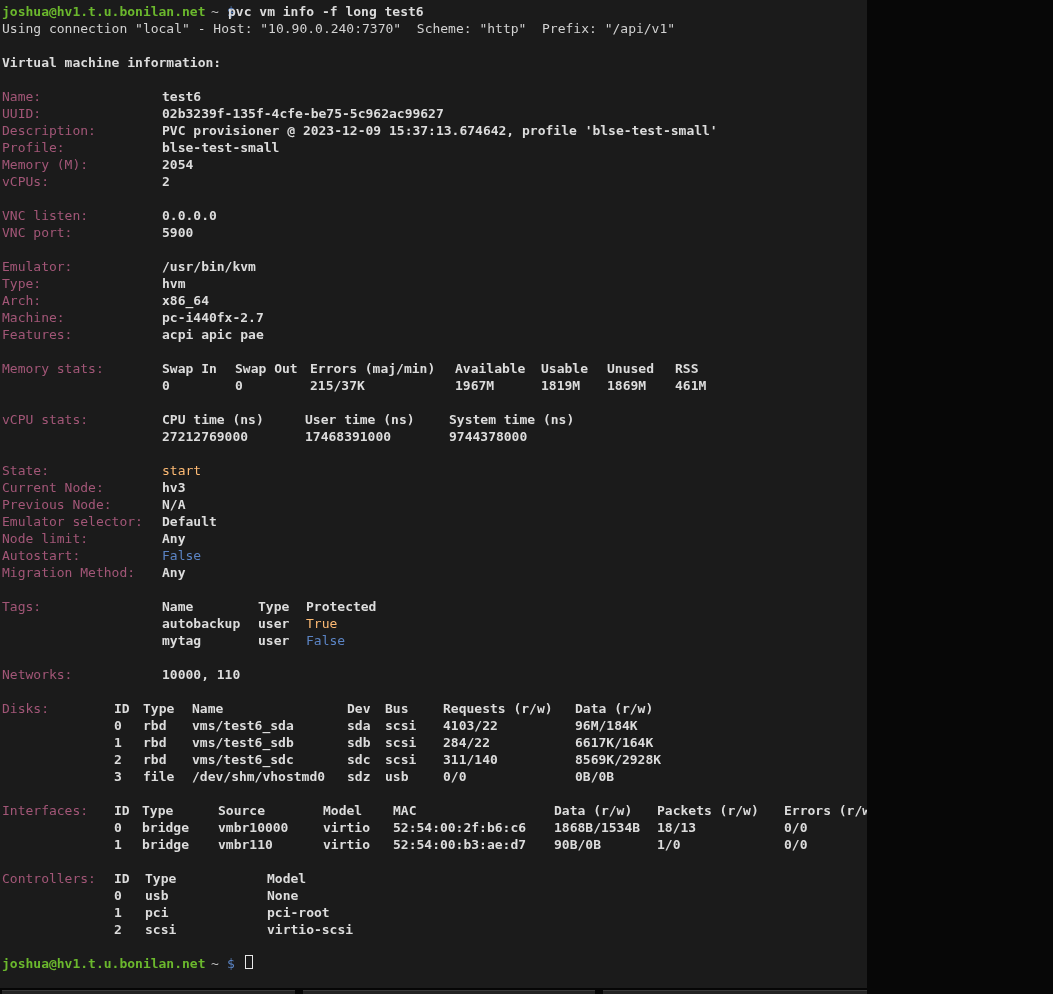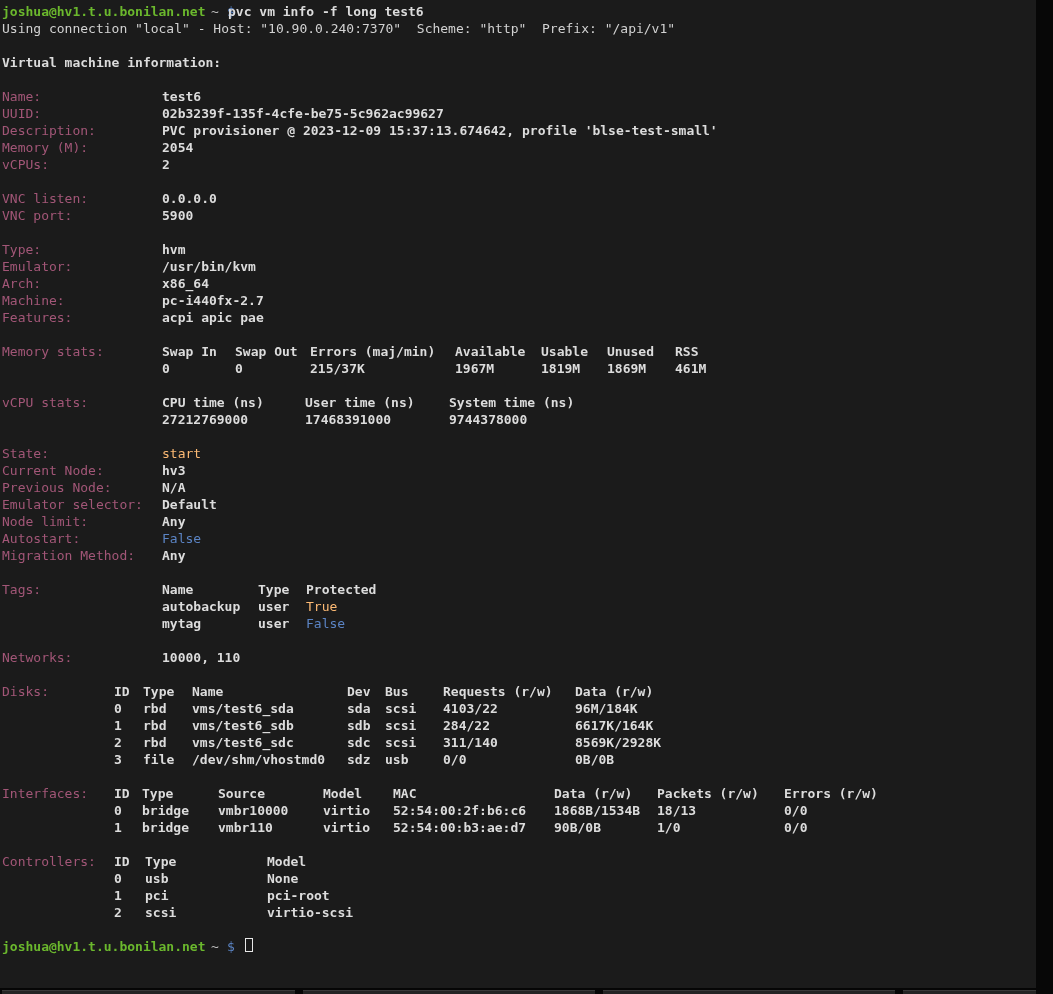--- a/index.html
+++ b/index.html
@@ -1,17 +1,17 @@
 <!DOCTYPE html>
 <html><head>
 <meta charset="utf-8">
 <style>
   * { margin:0; padding:0; box-sizing:border-box; }
   body { background:#070707; font-family:"DejaVu Sans Mono", monospace; }
-  .screen { position:relative; width:1036px; height:994px; background:#070707; overflow:hidden;padding-left:22px; }
+  .screen { position:relative; width:867px; height:994px; background:#070707; overflow:hidden;padding-left:22px; }
   .terminal {
     position:absolute; top:0; left:0; width:1053px; height:988px;
     background:#1b1b1b; padding-top:3px;
     font-size:13px; line-height:17px; color:#d2d2d2;
   }
   .ln { position:relative; height:17px; }
   .ln span { position:absolute; top:0; white-space:pre; }
   .lbl { color:#a25677; }
   .val { color:#dcdcdc; font-weight:bold; }
   .txt { color:#d2d2d2; }
@@ -58,20 +58,24 @@
   </div>
   <div class="ln">
     <span class="lbl" style="left:2px">UUID:</span>
     <span class="val" style="left:162px">02b3239f-135f-4cfe-be75-5c962ac99627</span>
   </div>
   <div class="ln">
     <span class="lbl" style="left:2px">Description:</span>
     <span class="val" style="left:162px">PVC provisioner @ 2023-12-09 15:37:13.674642, profile 'blse-test-small'</span>
   </div>
   <div class="ln">
+    <span class="lbl" style="left:2px">Profile:</span>
+    <span class="val" style="left:162px">blse-test-small</span>
+  </div>
+  <div class="ln">
     <span class="lbl" style="left:2px">Memory (M):</span>
     <span class="val" style="left:162px">2054</span>
   </div>
   <div class="ln">
     <span class="lbl" style="left:2px">vCPUs:</span>
     <span class="val" style="left:162px">2</span>
   </div>
 
   <div class="ln"></div>
 
@@ -80,26 +84,26 @@
     <span class="val" style="left:162px">0.0.0.0</span>
   </div>
   <div class="ln">
     <span class="lbl" style="left:2px">VNC port:</span>
     <span class="val" style="left:162px">5900</span>
   </div>
 
   <div class="ln"></div>
 
   <div class="ln">
+    <span class="lbl" style="left:2px">Emulator:</span>
+    <span class="val" style="left:162px">/usr/bin/kvm</span>
+  </div>
+  <div class="ln">
     <span class="lbl" style="left:2px">Type:</span>
     <span class="val" style="left:162px">hvm</span>
-  </div>
-  <div class="ln">
-    <span class="lbl" style="left:2px">Emulator:</span>
-    <span class="val" style="left:162px">/usr/bin/kvm</span>
   </div>
   <div class="ln">
     <span class="lbl" style="left:2px">Arch:</span>
     <span class="val" style="left:162px">x86_64</span>
   </div>
   <div class="ln">
     <span class="lbl" style="left:2px">Machine:</span>
     <span class="val" style="left:162px">pc-i440fx-2.7</span>
   </div>
   <div class="ln">

